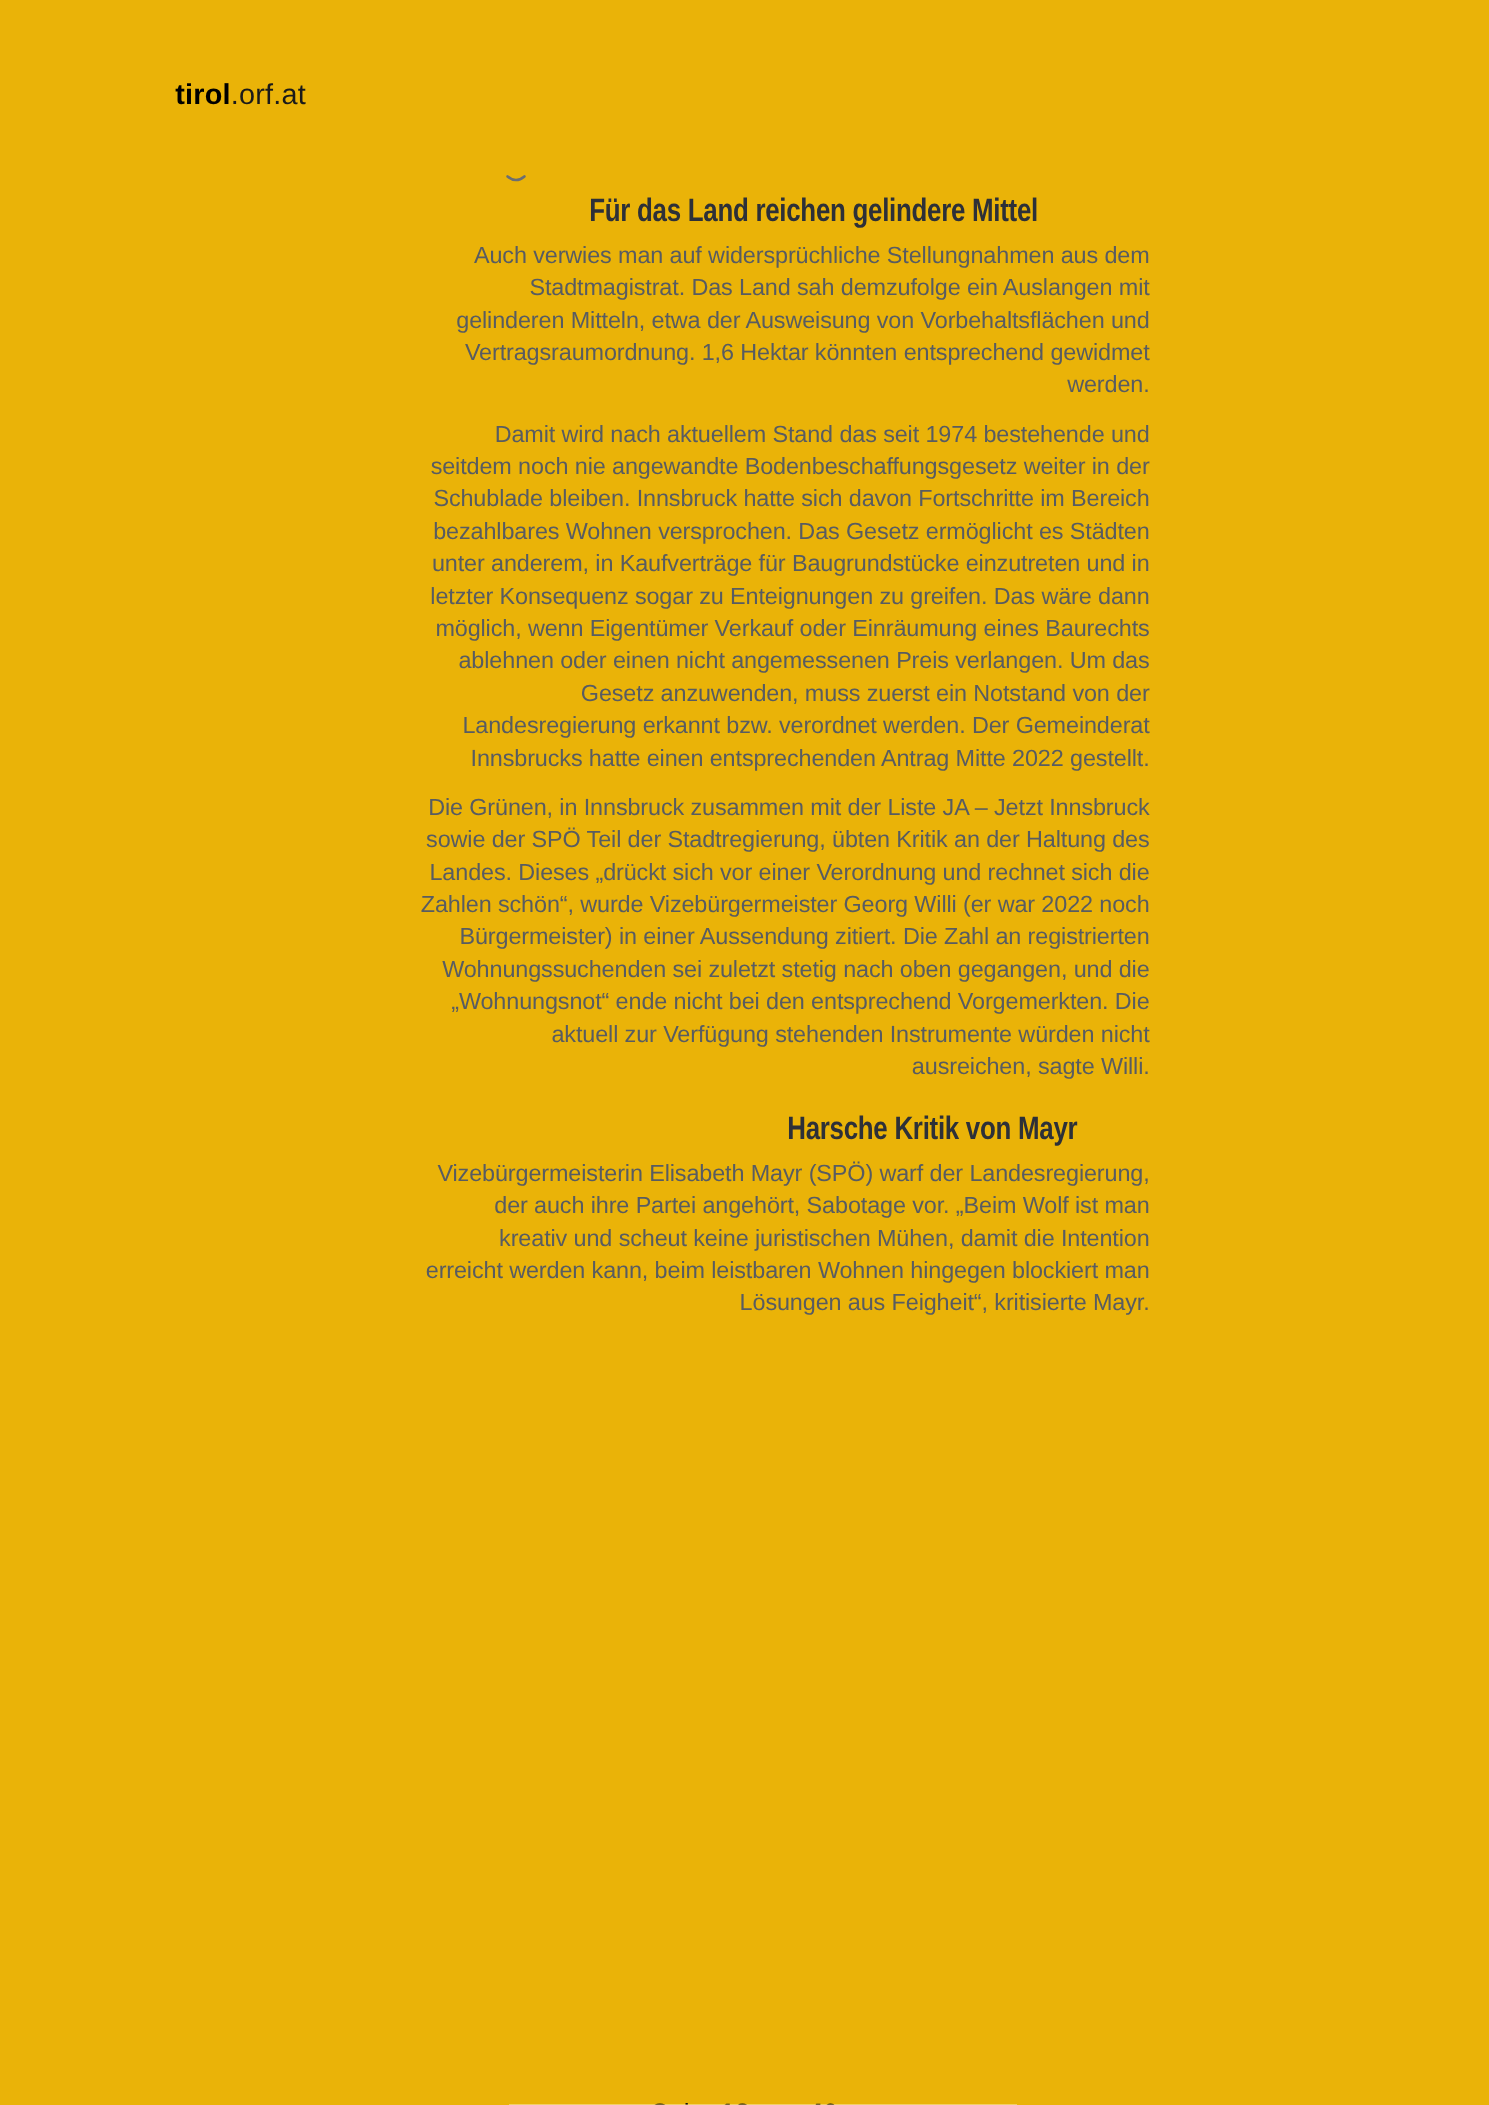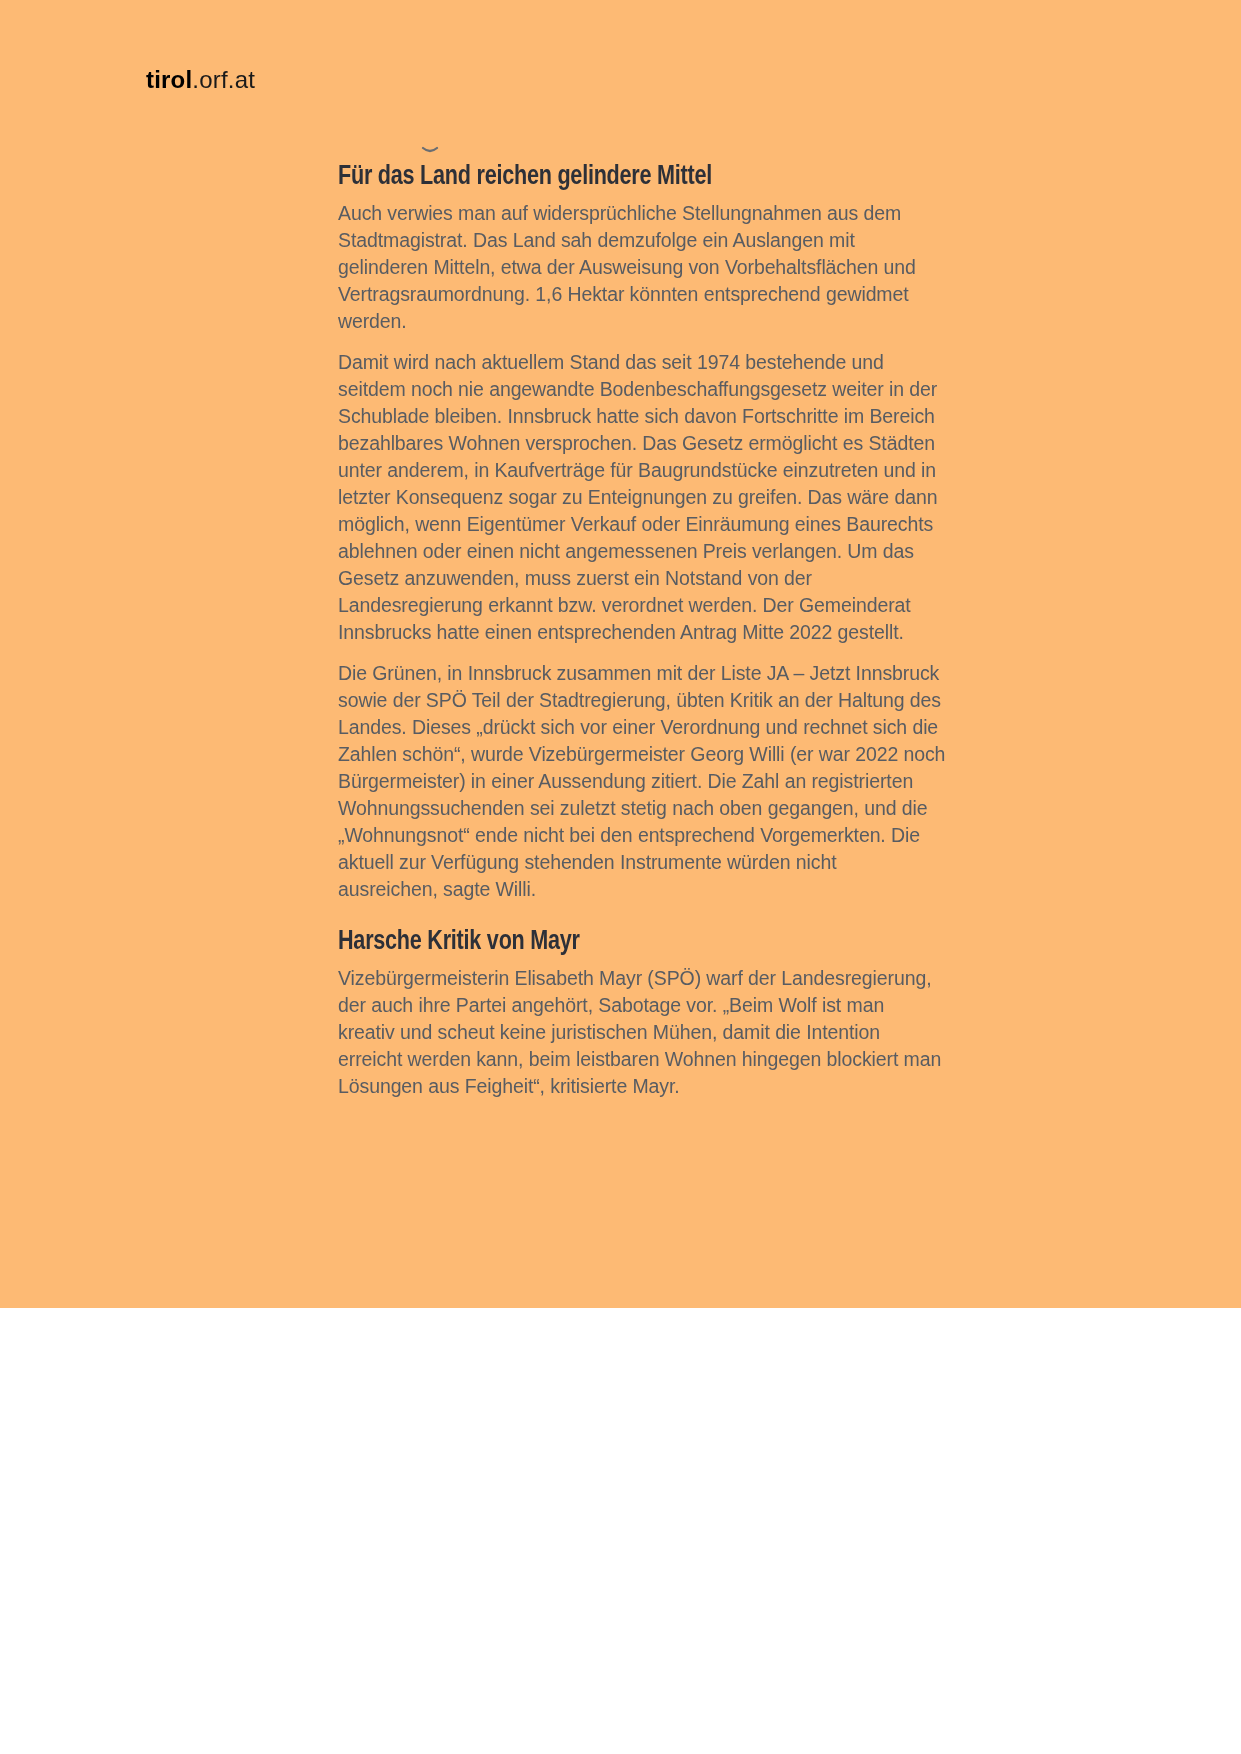--- a/index.html
+++ b/index.html
@@ -4,22 +4,22 @@
 <style>
   * { margin: 0; padding: 0; box-sizing: border-box; }
 
   html, body {
     background: #ffffff;
   }
 
   .page {
     position: relative;
     width: 1241px;
-    height: 1308px;
-    background: #fdba74;
+    height: 1754px;
+    background: #eab308;
     font-family: "Liberation Sans", sans-serif;
     overflow: hidden;
   }
 
   
   .site-logo {
     position: absolute;
     left: 146px;
     top: 66px;
     font-size: 24px;
@@ -38,20 +38,21 @@
     width: 18px;
     height: 10px;
   }
 
   
   .article {
     position: absolute;
     left: 338px;
     top: 160px;
     width: 620px;
+    text-align: right;
   }
 
   .section-heading {
     font-size: 27px;
     font-weight: 700;
     color: #2d3038;
     letter-spacing: -0.3px;
     margin: 22px 0 9px 0;
     line-height: 31px;
     white-space: pre;

